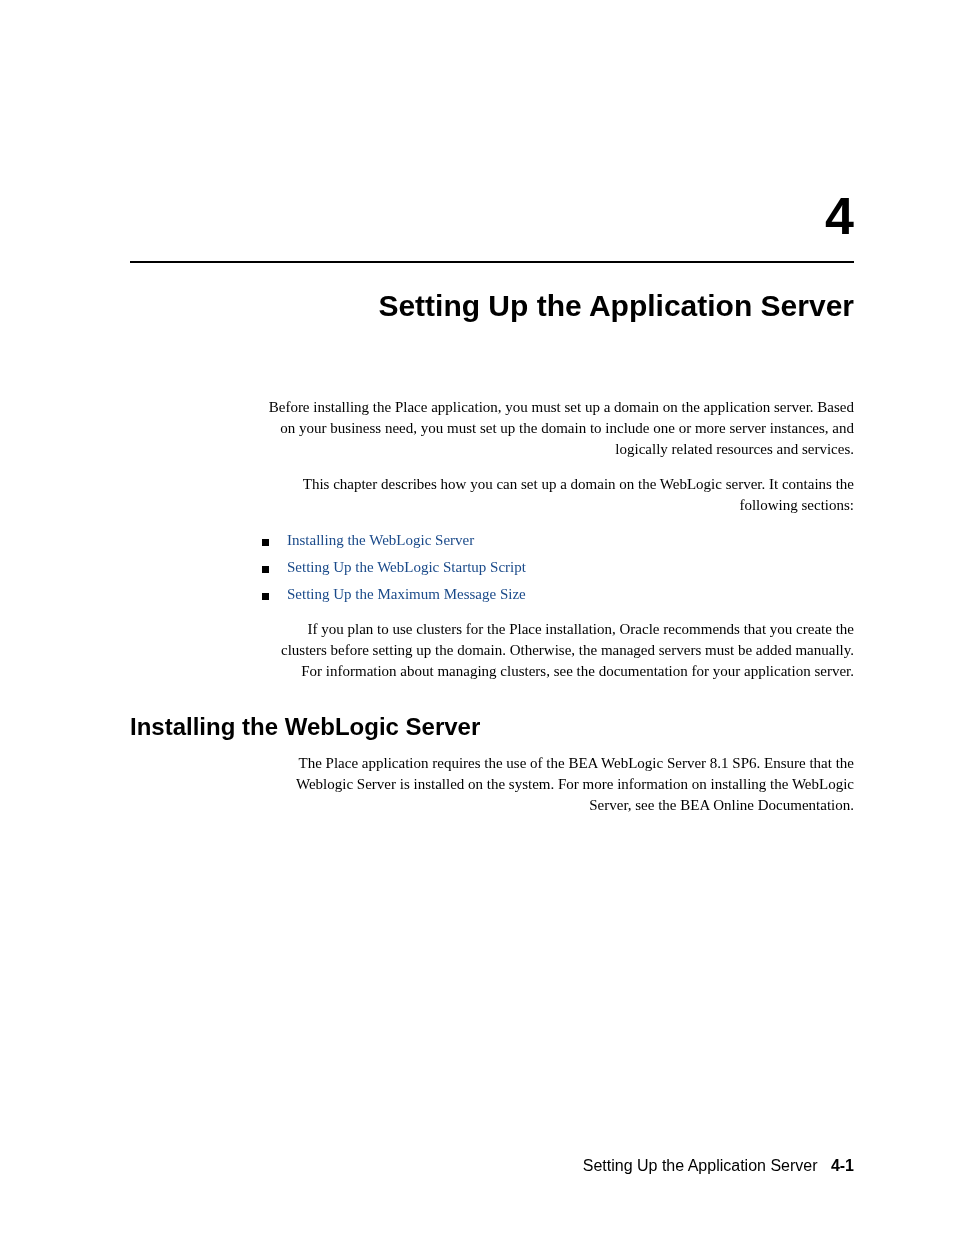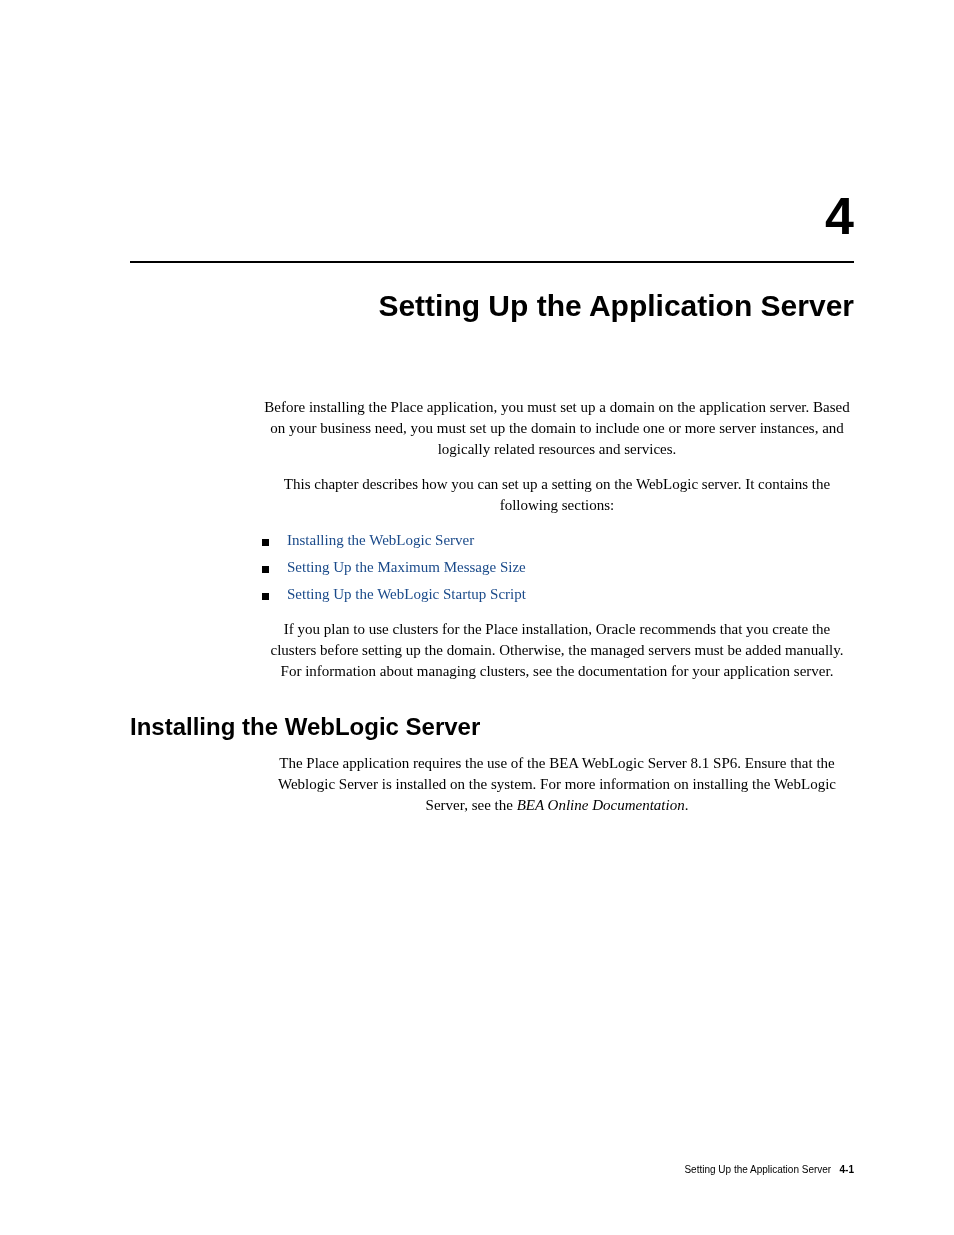--- a/index.html
+++ b/index.html
@@ -36,21 +36,21 @@
     .chapter-title {
       font-family: Arial, Helvetica, sans-serif;
       font-size: 30px;
       font-weight: bold;
       text-align: right;
       margin-bottom: 70px;
     }
     .body-text {
       margin-left: 130px;
       margin-bottom: 14px;
-      text-align: center;
+      text-align: right;
     }
     .toc-list {
       margin-left: 130px;
       list-style: none;
       margin-bottom: 14px;
     }
     .toc-list li {
       margin-bottom: 6px;
       display: flex;
       align-items: baseline;
@@ -72,56 +72,55 @@
     }
     .section-heading {
       font-family: Arial, Helvetica, sans-serif;
       font-size: 24px;
       font-weight: bold;
       margin-top: 28px;
       margin-bottom: 10px;
       margin-left: 0;
     }
     .italic {
-      font-style: italic;
     }
     .footer {
       position: absolute;
       bottom: 58px;
       right: 100px;
       font-family: Arial, Helvetica, sans-serif;
-      font-size: 10px;
+      font-size: 16px;
     }
     .footer .page-num {
       font-weight: bold;
     }
   </style>
 </head>
 <body>
 
 <div class="page">
   <div class="chapter-number">4</div>
   <hr class="title-rule">
   <h1 class="chapter-title">Setting Up the Application Server</h1>
 
   <p class="body-text">Before installing the Place application, you must set up a domain on the application server. Based on your business need, you must set up the domain to include one or more server instances, and logically related resources and services.</p>
-  <p class="body-text">This chapter describes how you can set up a setting on the WebLogic server. It contains the following sections:</p>
+  <p class="body-text">This chapter describes how you can set up a domain on the WebLogic server. It contains the following sections:</p>
 
   <ul class="toc-list">
     <li>
       <span class="bullet"></span>
       <a href="#" class="toc-link">Installing the WebLogic Server</a>
     </li>
     <li>
       <span class="bullet"></span>
-      <a href="#" class="toc-link">Setting Up the Maximum Message Size</a>
+      <a href="#" class="toc-link">Setting Up the WebLogic Startup Script</a>
     </li>
     <li>
       <span class="bullet"></span>
-      <a href="#" class="toc-link">Setting Up the WebLogic Startup Script</a>
+      <a href="#" class="toc-link">Setting Up the Maximum Message Size</a>
     </li>
   </ul>
 
   <p class="body-text">If you plan to use clusters for the Place installation, Oracle recommends that you create the clusters before setting up the domain. Otherwise, the managed servers must be added manually. For information about managing clusters, see the documentation for your application server.</p>
 
   <h2 class="section-heading">Installing the WebLogic Server</h2>
 
   <p class="body-text">
     <span>The Place application requires the use of the BEA WebLogic Server 8.1 SP6. Ensure that the Weblogic Server is installed on the system. For more information on installing the WebLogic Server, see the </span><span class="italic">BEA Online Documentation</span><span>.</span>
   </p>

